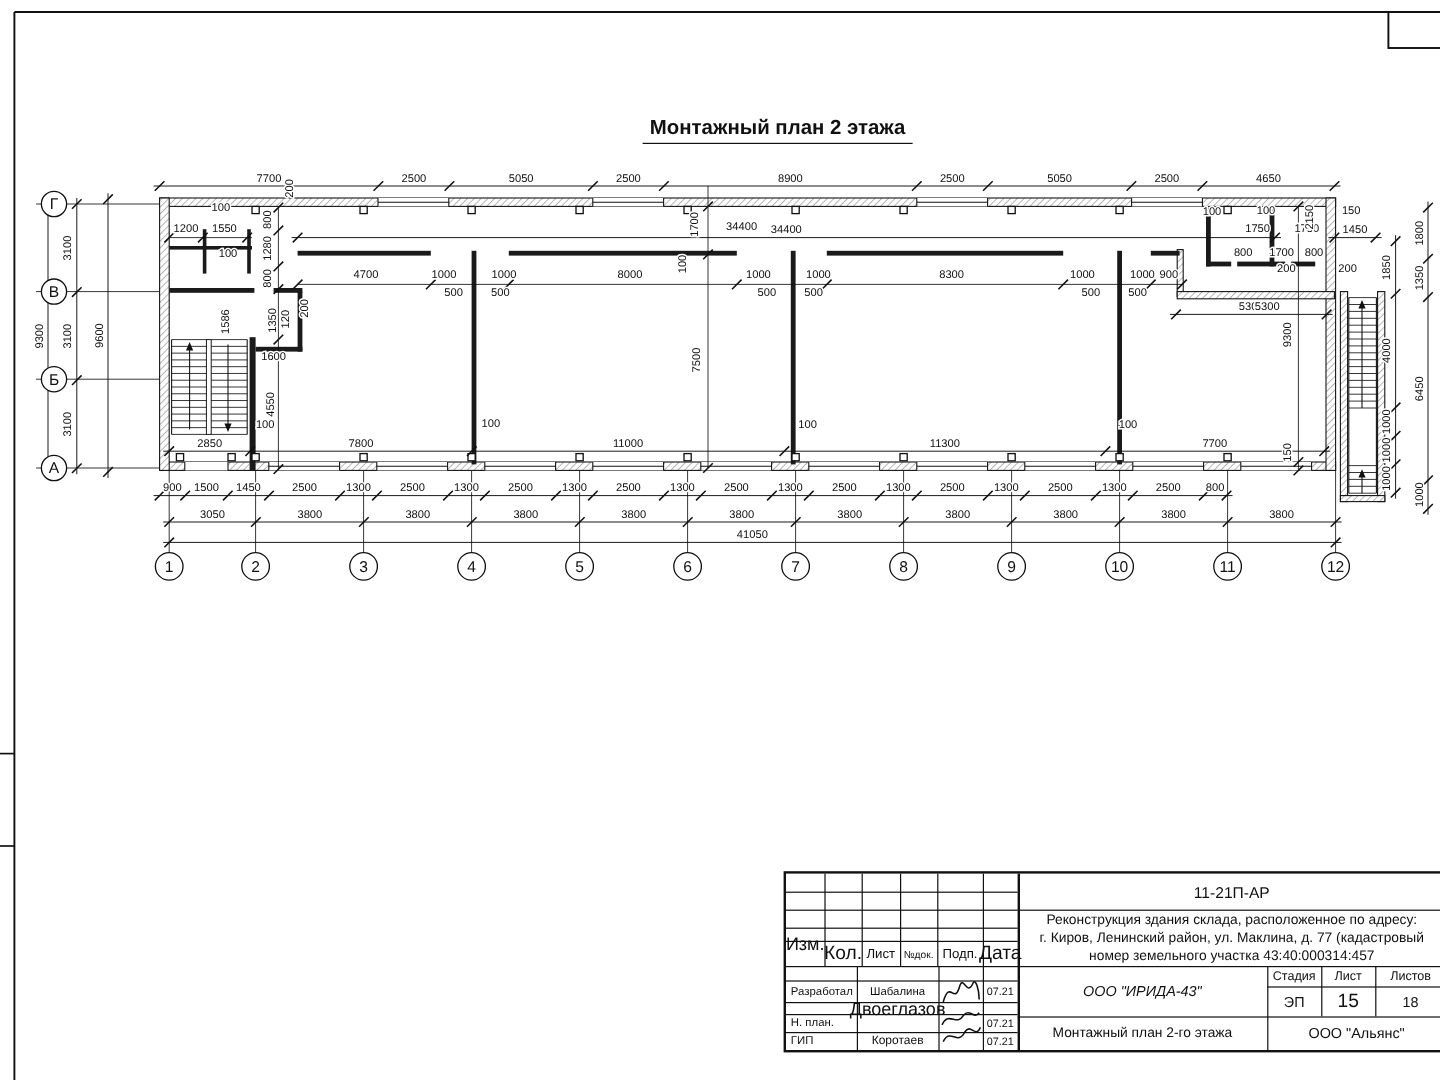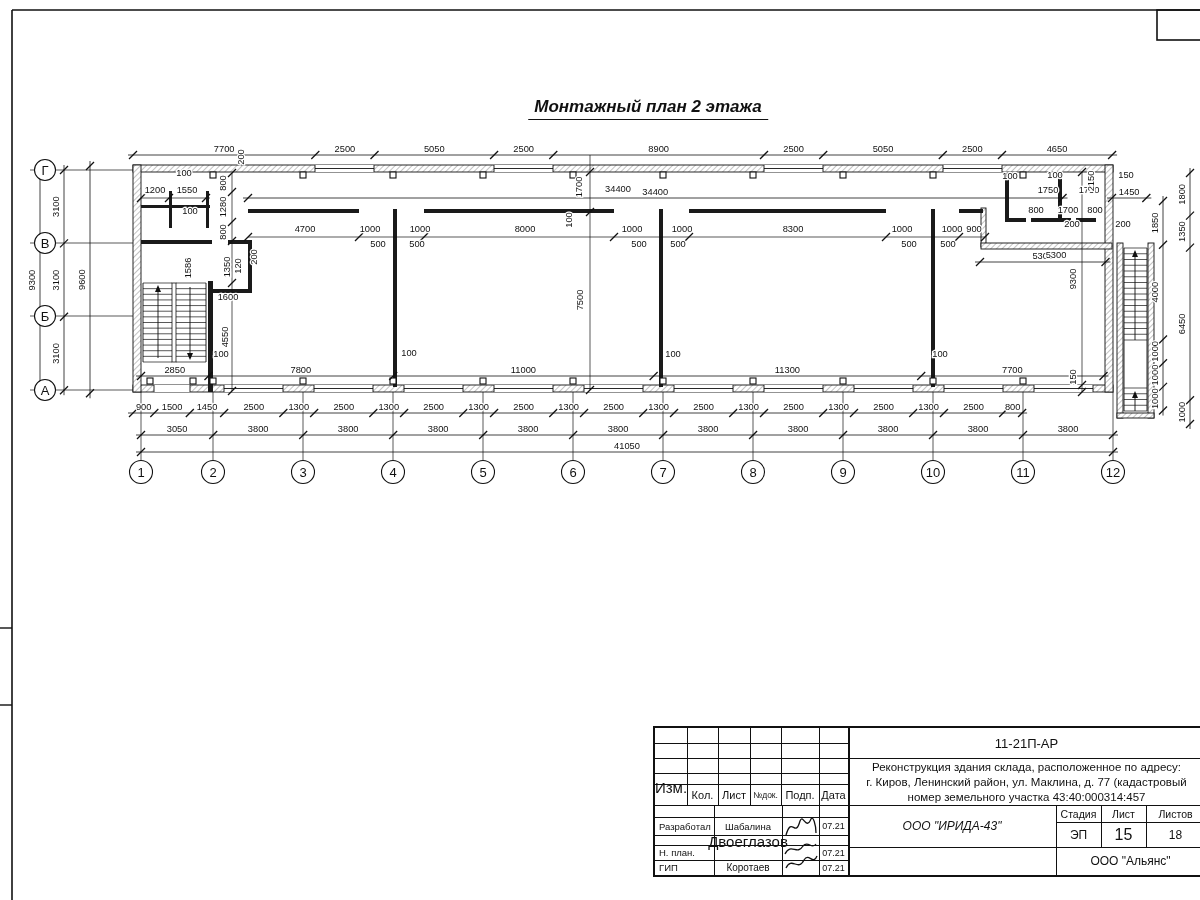--- a/index.html
+++ b/index.html
@@ -1,20 +1,20 @@
 <!DOCTYPE html>
 <html><head>
 <meta charset="utf-8">
 <style>
   html,body{margin:0;padding:0;background:#e8e8e8;}
   .sheet{position:relative;width:1200px;height:900px;overflow:hidden;background:#ffffff;
          font-family:"Liberation Sans",sans-serif;color:#111;}
   svg text{font-family:"Liberation Sans",sans-serif;}
   .drawing-title{position:absolute;top:97px;left:648px;transform:translateX(-50%);
-     font-size:17px;font-style:italic;font-weight:bold;border-bottom:1.6px solid #111;
+     font-size:17px;font-weight:bold;border-bottom:1.6px solid #111;
      padding:0 6px 2px 6px;white-space:nowrap;}
   .tb{position:absolute;left:653px;top:726px;width:550px;height:147px;
       border:2px solid #111;box-sizing:content-box;font-size:11px;}
   .tb .vl{position:absolute;width:1px;background:#111;}
   .tb .hl{position:absolute;height:1px;background:#111;}
   .tb .cell{position:absolute;display:flex;align-items:center;justify-content:center;
       white-space:nowrap;overflow:visible;}
   .tb .left{justify-content:flex-start;padding-left:4px;}
   .it{font-style:italic;}
 </style>
@@ -516,25 +516,25 @@
     <div class="hl" style="top:77px;left:0;width:550px"></div>
     <div class="hl" style="top:89px;left:0;width:193px"></div>
     <div class="hl" style="top:107px;left:0;width:193px"></div>
     <div class="hl" style="top:117px;left:0;width:193px"></div>
     <div class="hl" style="top:132px;left:0;width:193px"></div>
     <div class="hl" style="top:30px;left:193px;width:357px"></div>
     <div class="hl" style="top:94px;left:401px;width:149px"></div>
     <div class="hl" style="top:119px;left:193px;width:357px"></div>
 
     <div class="cell" style="left:0;top:49px;width:32px;height:21px;font-size:15px">Изм.</div>
-    <div class="cell" style="left:32px;top:56px;width:31px;height:21px;font-size:11px">Кол.</div>
+    <div class="cell" style="left:32px;top:56px;width:31px;height:21px;font-size:16px">Кол.</div>
     <div class="cell" style="left:63px;top:56px;width:32px;height:21px;font-size:11px">Лист</div>
     <div class="cell" style="left:95px;top:56px;width:31px;height:21px;font-size:8.5px">№док.</div>
     <div class="cell" style="left:126px;top:56px;width:38px;height:21px;font-size:11px">Подп.</div>
-    <div class="cell" style="left:164px;top:56px;width:29px;height:21px;font-size:11px">Дата</div>
+    <div class="cell" style="left:164px;top:56px;width:29px;height:21px;font-size:16px">Дата</div>
 
     <div class="cell left" style="left:0;top:89px;width:59px;height:18px;font-size:9.5px">Разработал</div>
     <div class="cell" style="left:59px;top:89px;width:68px;height:18px;font-size:9.5px">Шабалина</div>
     <div class="cell" style="left:164px;top:89px;width:29px;height:18px;font-size:9px">07.21</div>
     <div class="cell left" style="left:0;top:117px;width:59px;height:15px;font-size:9.5px">Н. план.</div>
     <div class="cell" style="left:59px;top:106px;width:68px;height:15px;font-size:15px">Двоеглазов</div>
     <div class="cell" style="left:164px;top:117px;width:29px;height:15px;font-size:9px">07.21</div>
     <div class="cell left" style="left:0;top:132px;width:59px;height:15px;font-size:9.5px">ГИП</div>
     <div class="cell" style="left:59px;top:132px;width:68px;height:15px;font-size:10px">Коротаев</div>
     <div class="cell" style="left:164px;top:132px;width:29px;height:15px;font-size:9px">07.21</div>
@@ -550,15 +550,16 @@
     <div class="cell" style="left:193px;top:31px;width:357px;height:15px;font-size:11.5px">Реконструкция здания склада, расположенное по адресу:</div>
     <div class="cell" style="left:193px;top:46px;width:357px;height:15px;font-size:11.5px">г. Киров, Ленинский район, ул. Маклина, д. 77 (кадастровый</div>
     <div class="cell" style="left:193px;top:61px;width:357px;height:15px;font-size:11.5px">номер земельного участка 43:40:000314:457</div>
     <div class="cell it" style="left:193px;top:77px;width:208px;height:42px;font-size:12px">ООО "ИРИДА-43"</div>
     <div class="cell" style="left:401px;top:77px;width:45px;height:17px;font-size:10.5px">Стадия</div>
     <div class="cell" style="left:446px;top:77px;width:45px;height:17px;font-size:10.5px">Лист</div>
     <div class="cell" style="left:491px;top:77px;width:59px;height:17px;font-size:10.5px">Листов</div>
     <div class="cell" style="left:401px;top:94px;width:45px;height:25px;font-size:12px">ЭП</div>
     <div class="cell" style="left:446px;top:94px;width:45px;height:25px;font-size:16px">15</div>
     <div class="cell" style="left:491px;top:94px;width:59px;height:25px;font-size:12px">18</div>
+    <div class="cell" style="left:193px;top:119px;width:208px;height:28px;font-size:11.5px">Монтажный план 2-го этажа</div>
     <div class="cell" style="left:401px;top:119px;width:149px;height:28px;font-size:12px">ООО "Альянс"</div>
   </div>
 </div>
 
 </body></html>

